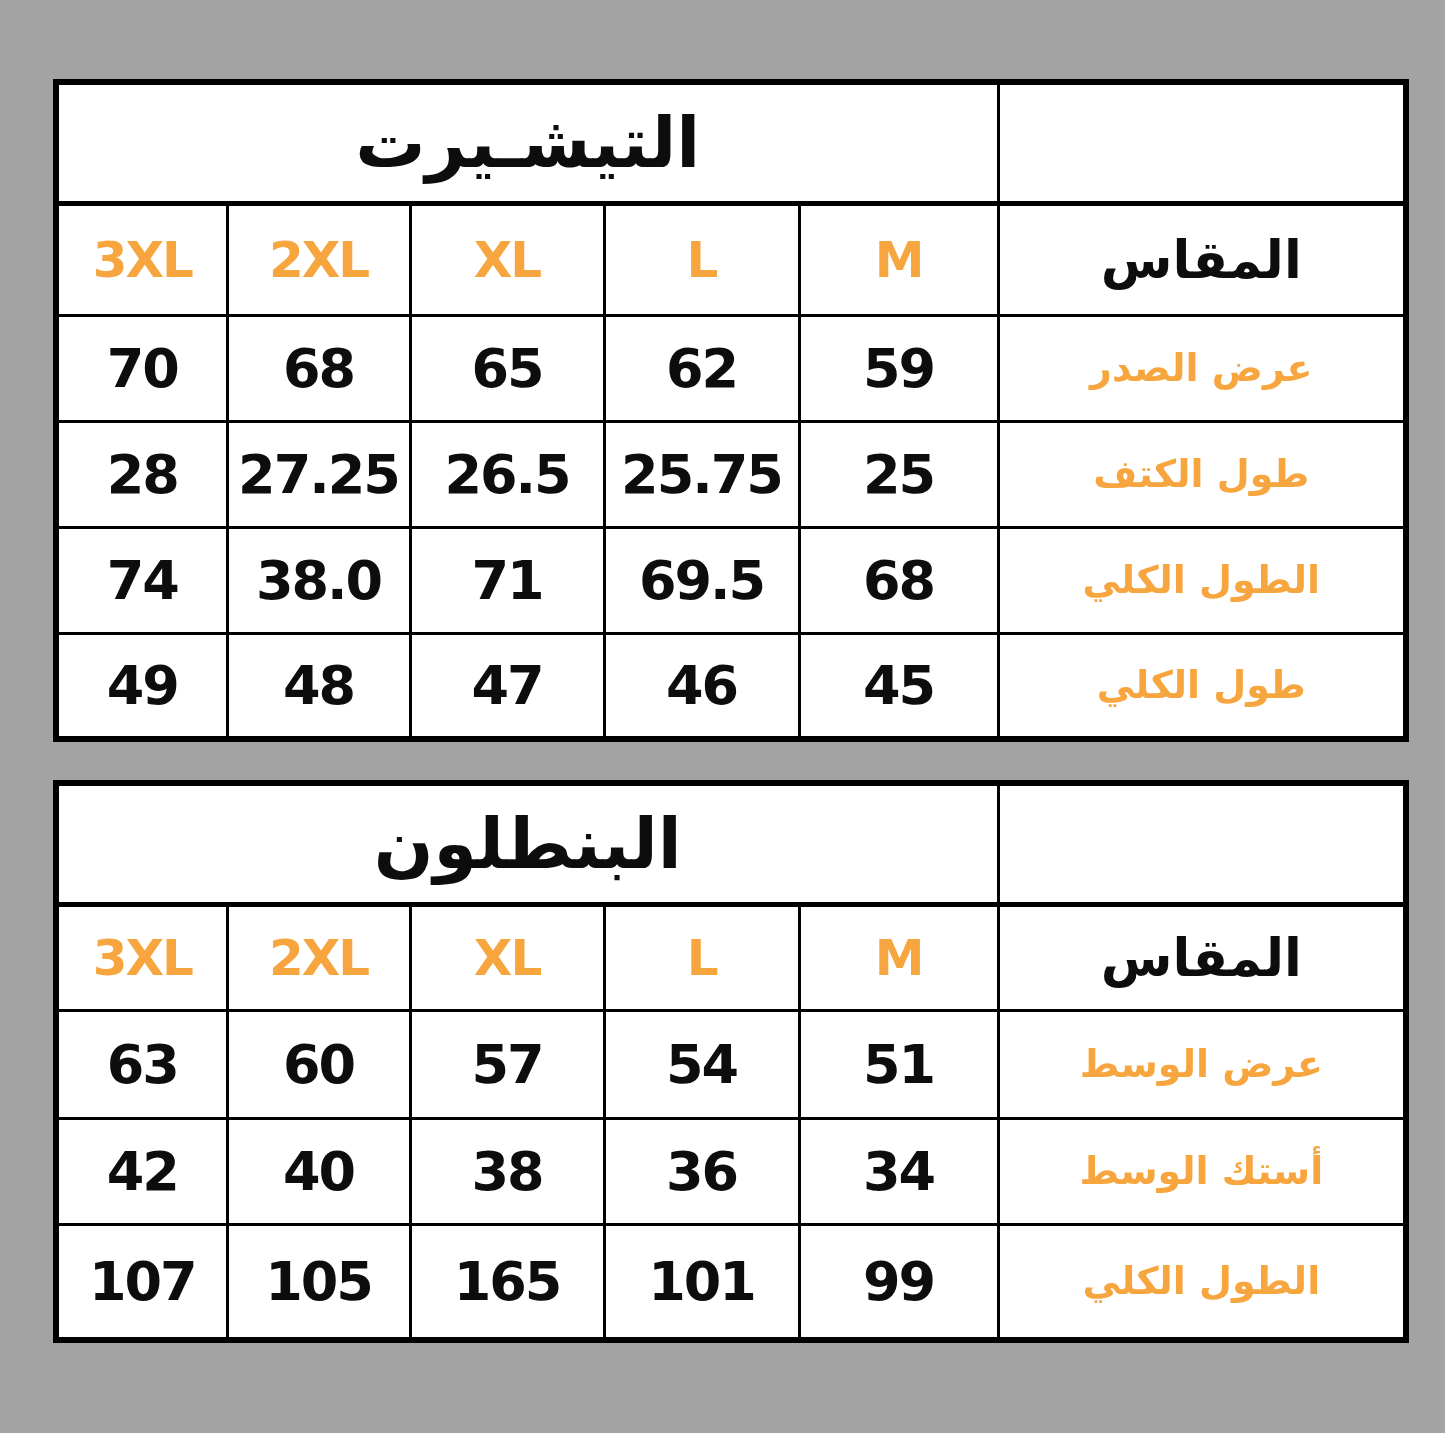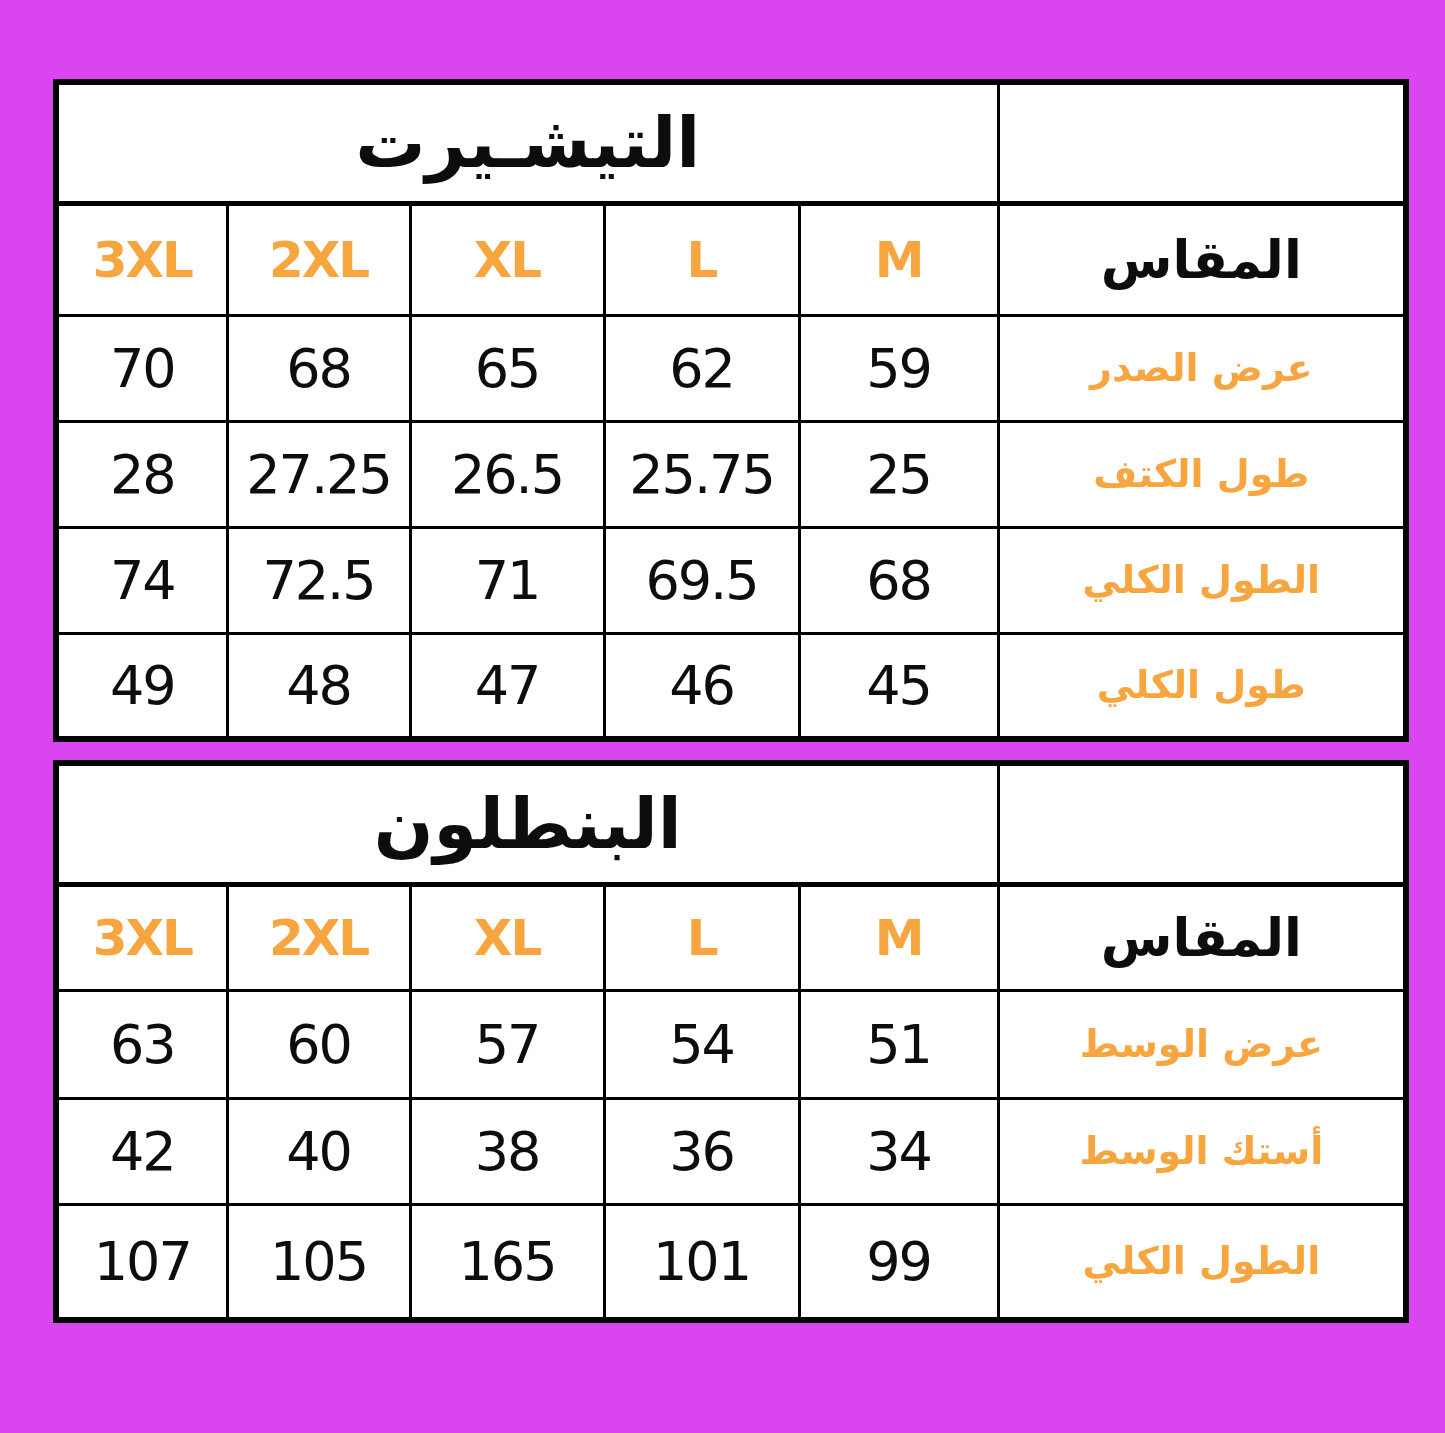--- a/index.html
+++ b/index.html
@@ -5,35 +5,35 @@
   html, body {
     margin: 0;
     padding: 0;
     background: #ffffff;
     font-family: "DejaVu Sans", sans-serif;
   }
   .sheet {
     position: relative;
     width: 1445px;
     height: 1433px;
-    background: #d946ef;
+    background: #a3a3a3;
     overflow: hidden;
   }
   table.size-table {
     position: absolute;
     left: 53px;
     width: 1350px;
     border-collapse: collapse;
     table-layout: fixed;
     direction: rtl;
     background: #ffffff;
     border: 6px solid #000000;
   }
   #shirt-table { top: 79px; }
-  #pants-table { top: 760px; }
+  #pants-table { top: 780px; }
 
   table.size-table th,
   table.size-table td {
     border: 3px solid #000000;
     text-align: center;
     vertical-align: middle;
     padding: 0;
     overflow: visible;
   }
   tr.title-row td { border-bottom: 5px solid #000000; }
@@ -70,21 +70,21 @@
     direction: ltr;
     letter-spacing: -2px;
   }
   .measure-head {
     font-size: 52px;
     font-weight: 700;
     color: #0d0d0d;
   }
   .num-cell {
     font-size: 54px;
-    font-weight: 400;
+    font-weight: 700;
     color: #0d0d0d;
     direction: ltr;
     letter-spacing: -2px;
   }
   .label-cell {
     font-size: 38px;
     font-weight: 700;
     color: #F7A63F;
   }
 </style>
@@ -129,21 +129,21 @@
       <td class="num-cell">25.75</td>
       <td class="num-cell">26.5</td>
       <td class="num-cell">27.25</td>
       <td class="num-cell">28</td>
     </tr>
     <tr class="data-row">
       <td class="label-cell">الطول الكلي</td>
       <td class="num-cell">68</td>
       <td class="num-cell">69.5</td>
       <td class="num-cell">71</td>
-      <td class="num-cell">72.5</td>
+      <td class="num-cell">38.0</td>
       <td class="num-cell">74</td>
     </tr>
     <tr class="data-row">
       <td class="label-cell">طول الكلي</td>
       <td class="num-cell">45</td>
       <td class="num-cell">46</td>
       <td class="num-cell">47</td>
       <td class="num-cell">48</td>
       <td class="num-cell">49</td>
     </tr>

